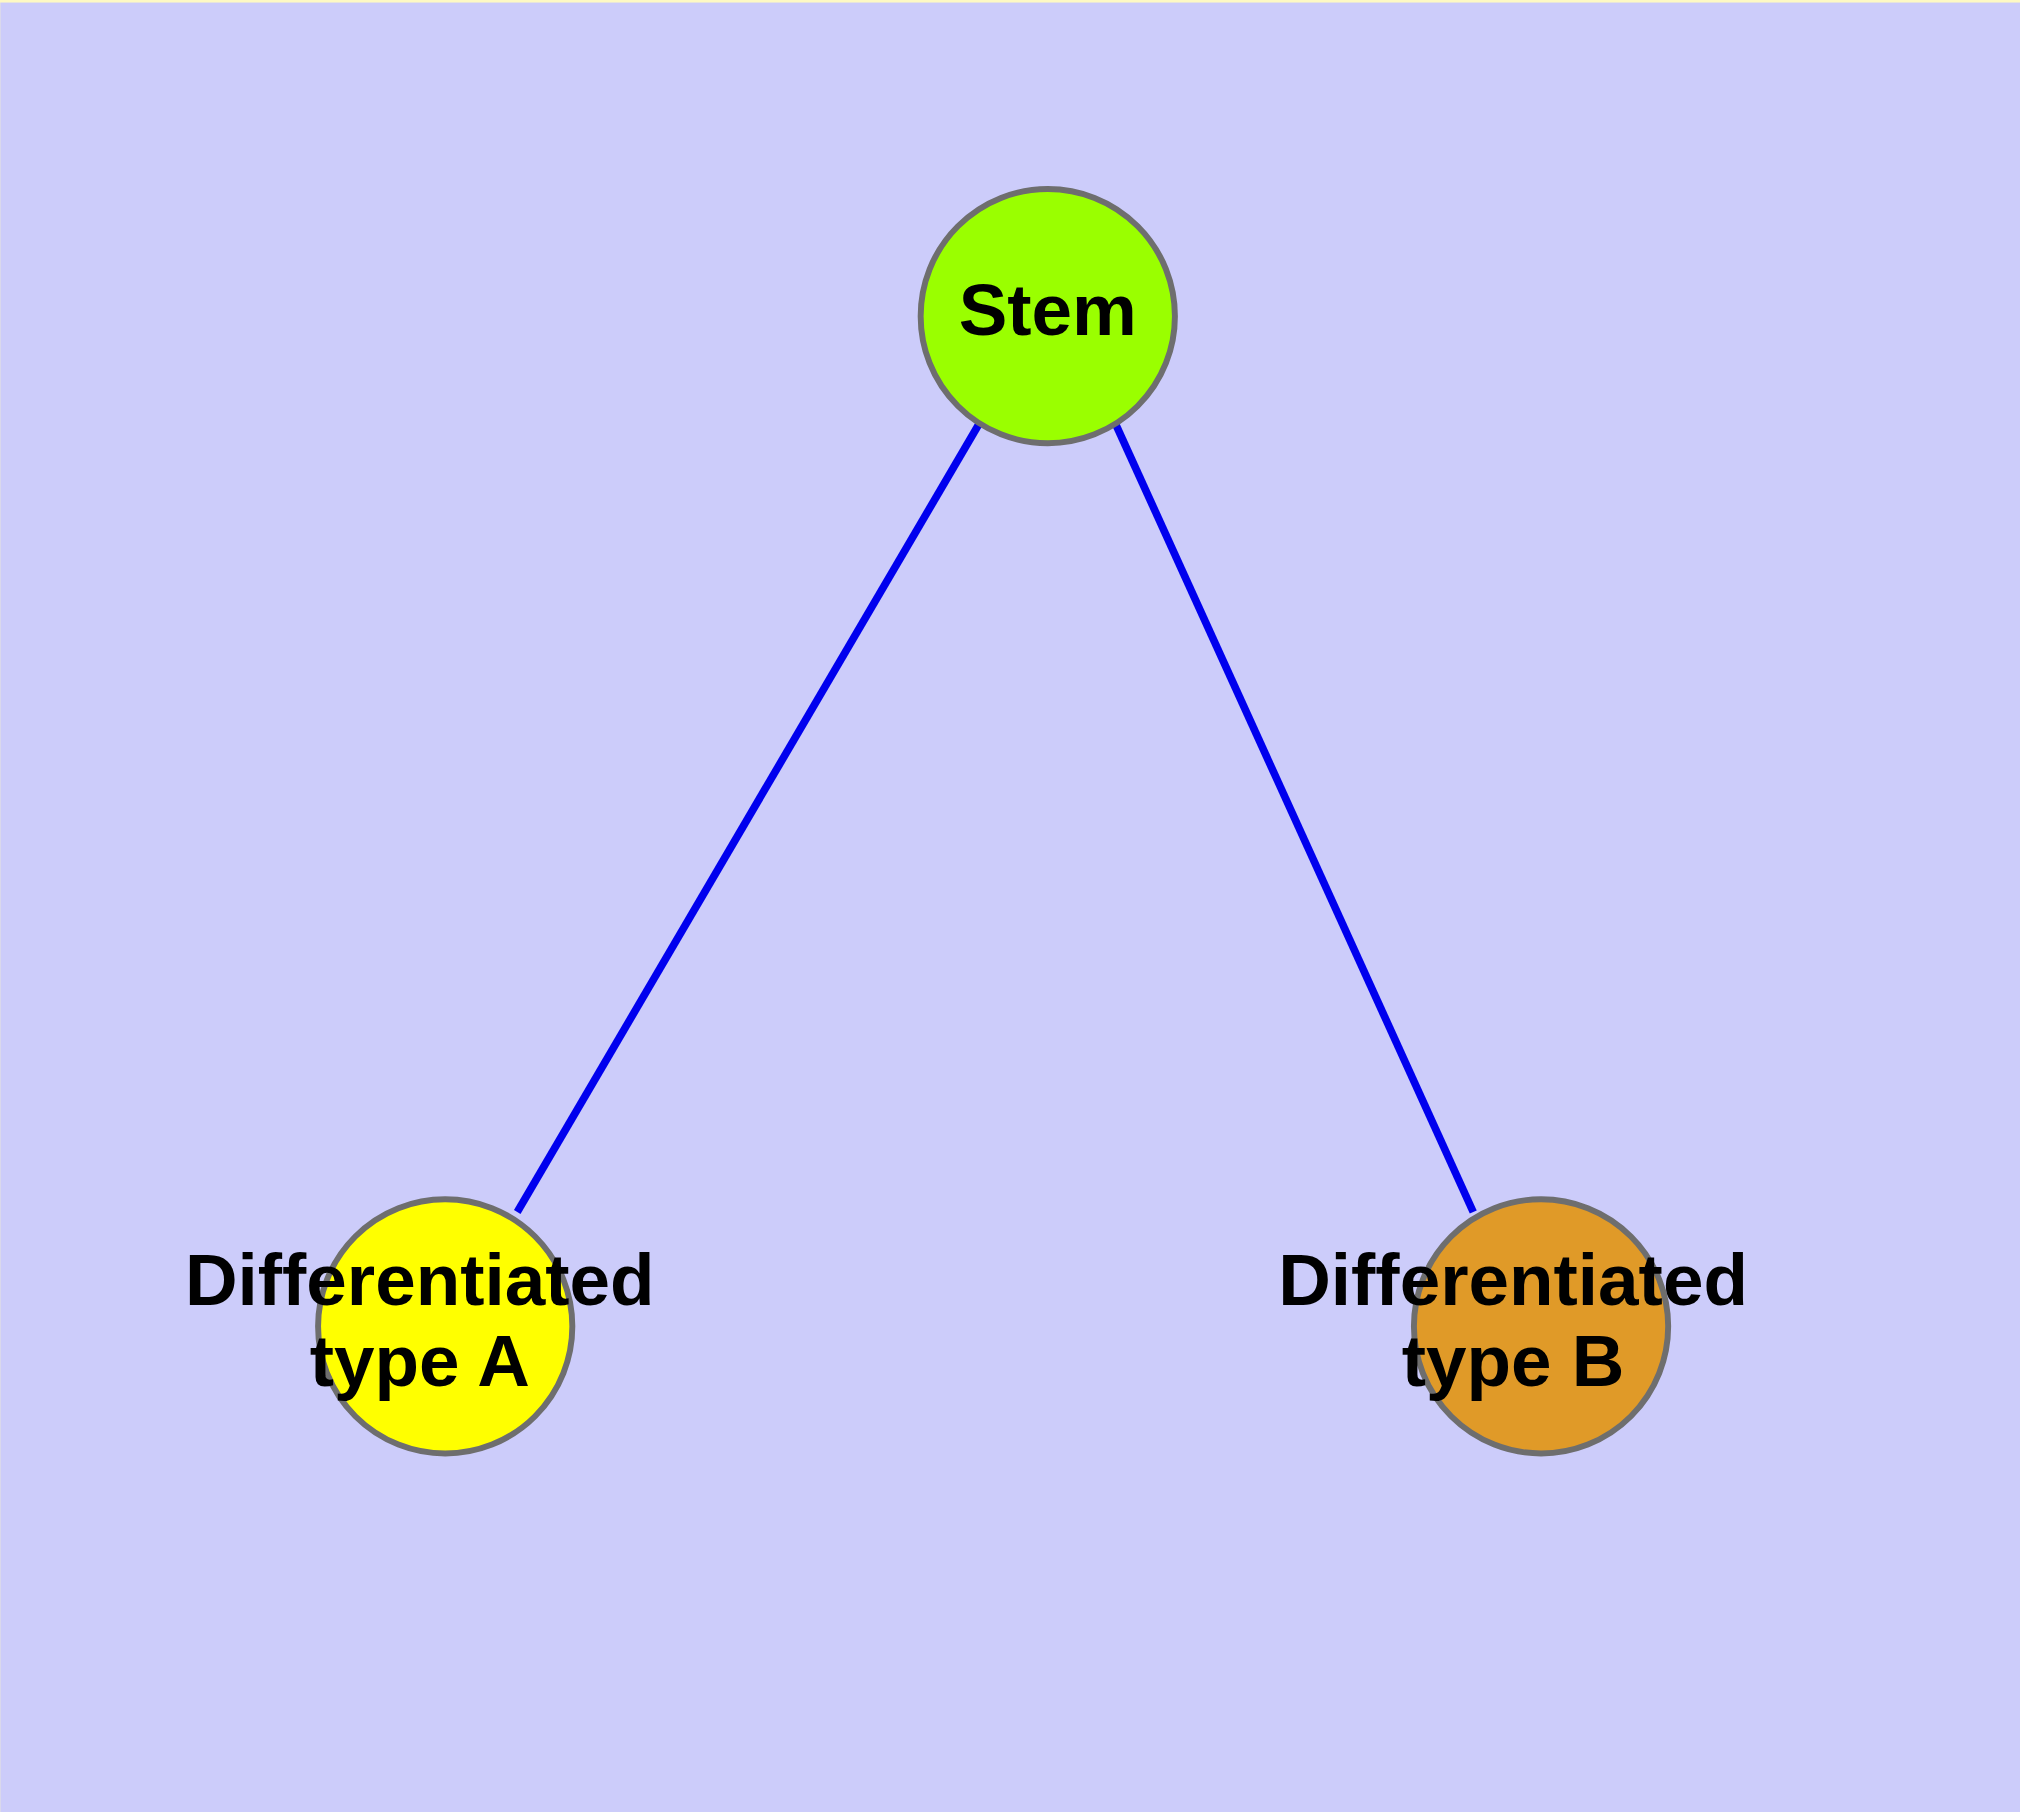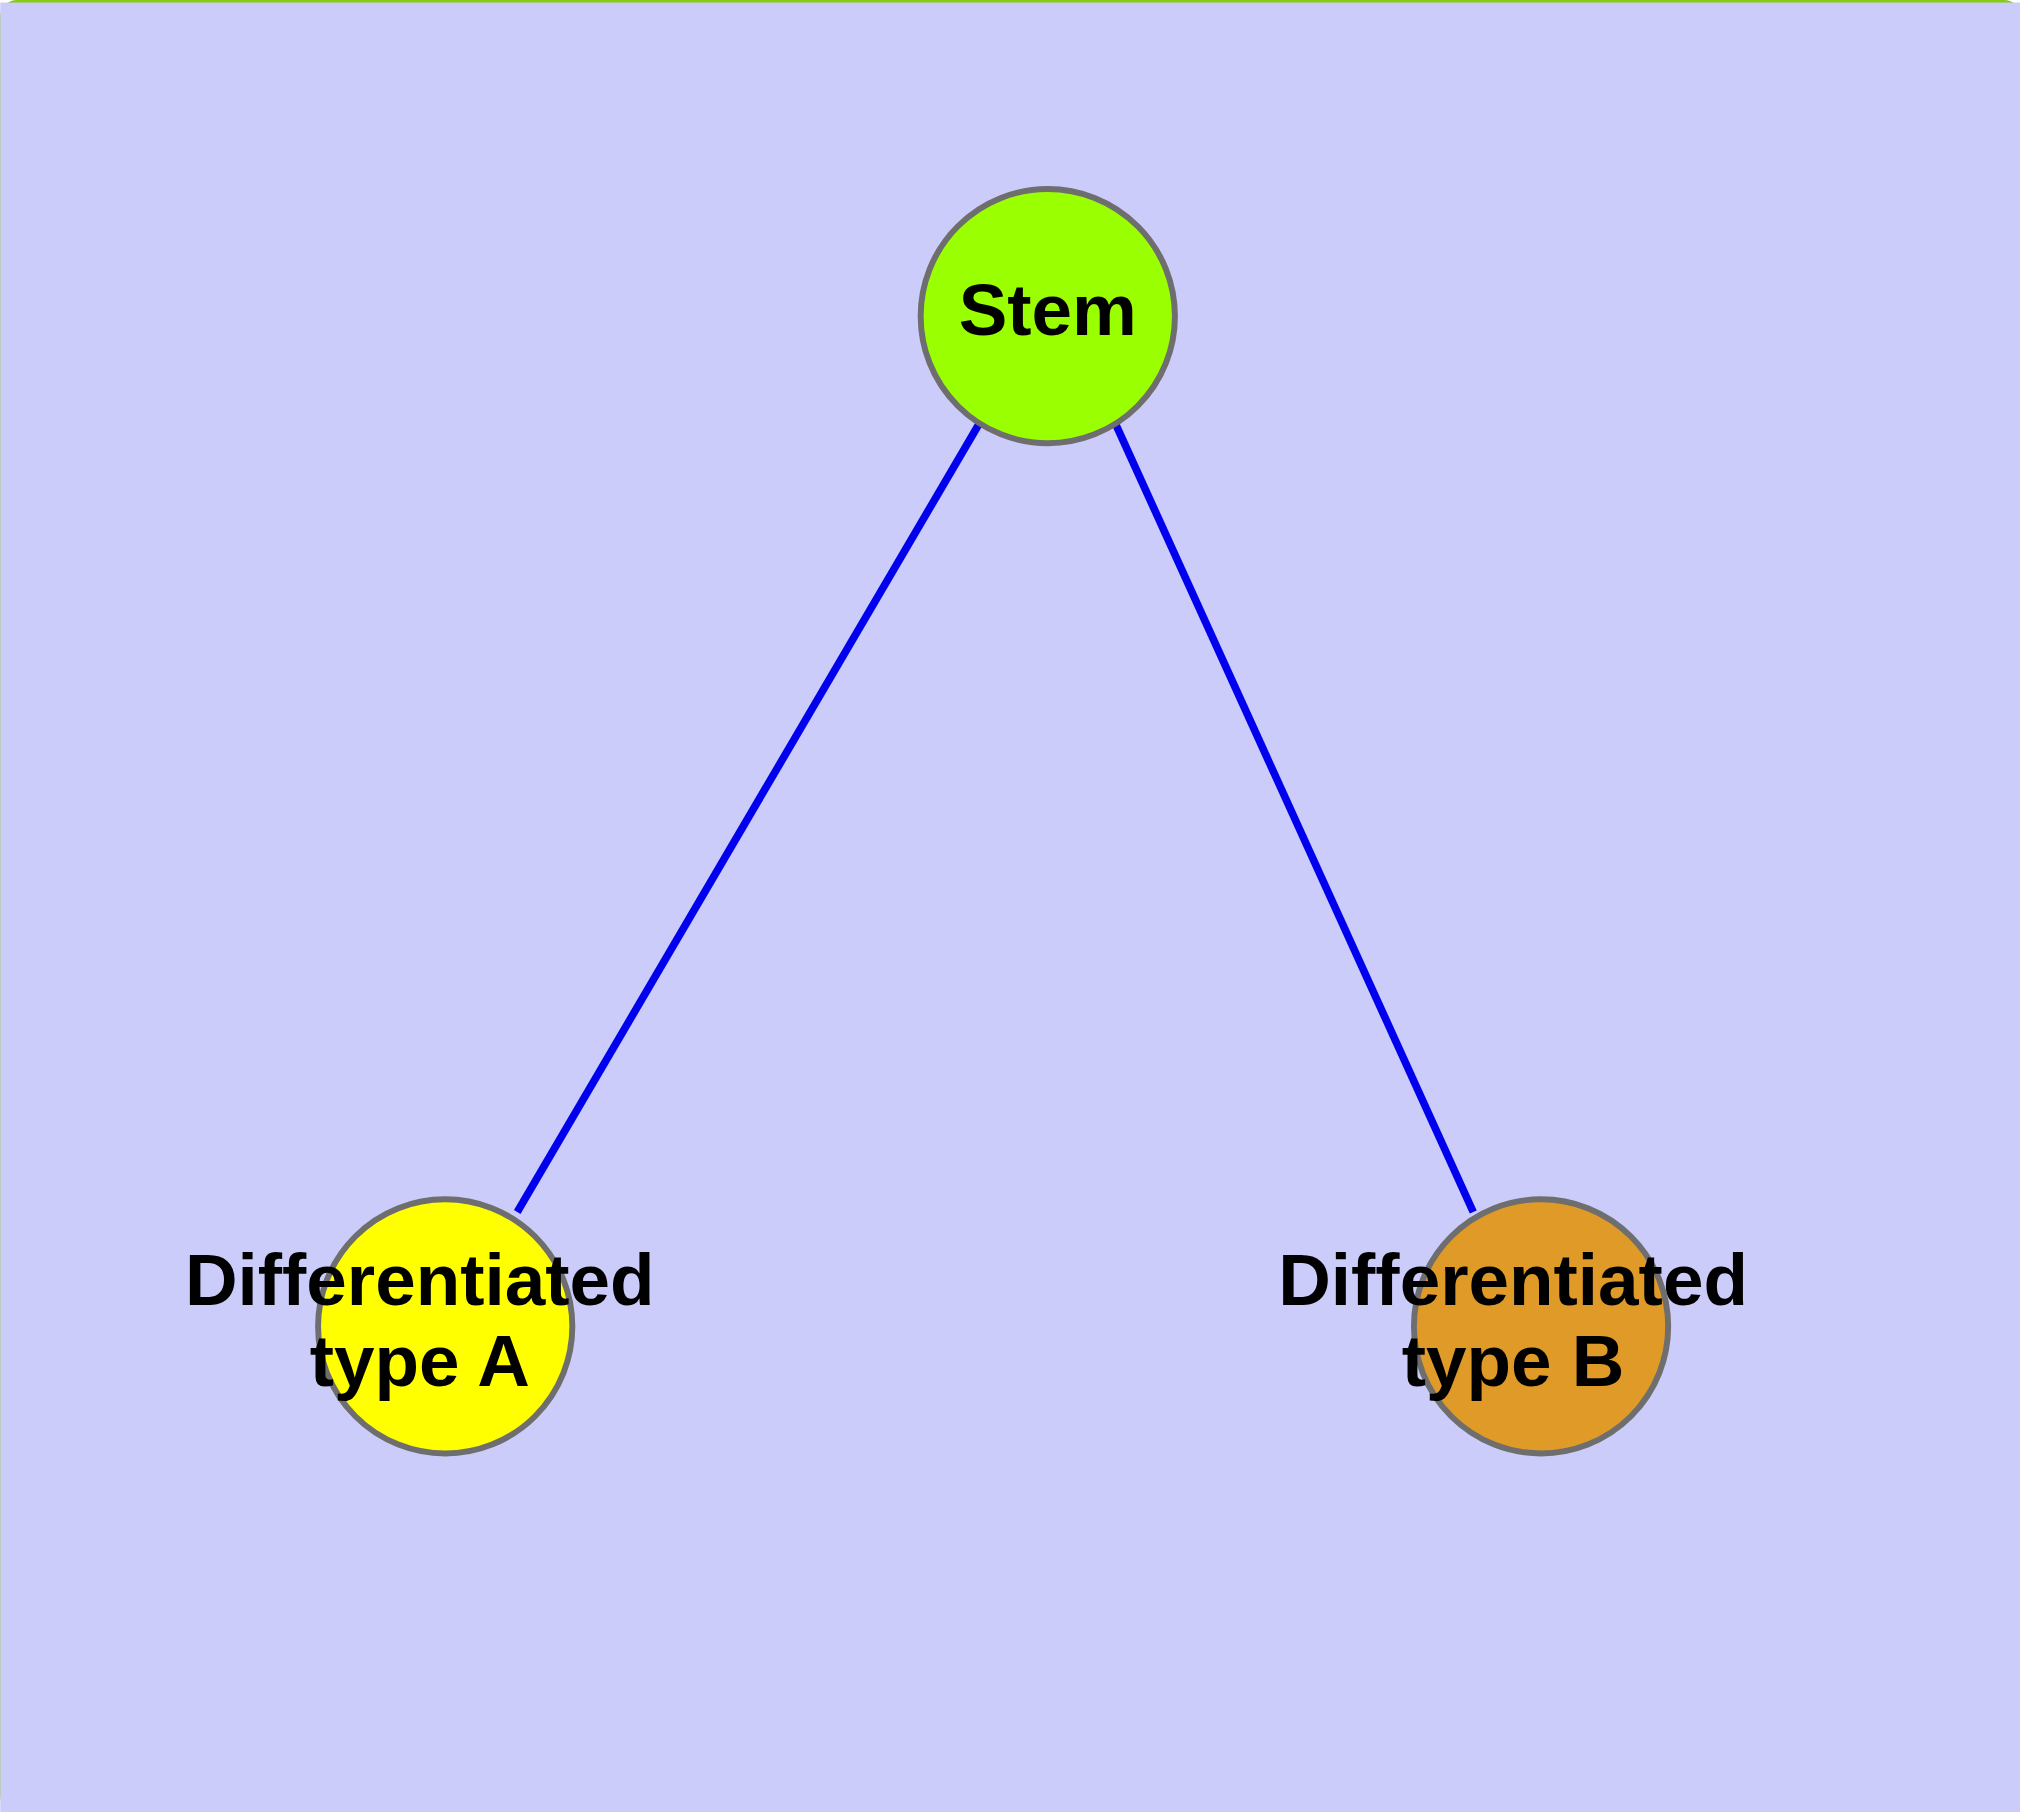--- a/index.html
+++ b/index.html
@@ -11,22 +11,21 @@
   body {
     width: 2021px;
     height: 1812px;
     overflow: hidden;
     font-family: "Liberation Sans", sans-serif;
   }
   #graph-canvas {
     position: relative;
     width: 2021px;
     height: 1812px;
-    background: #84cc16;
-    border-radius: 17px;
+    background: #fef9c3;
   }
   #graph-svg {
     position: absolute;
     left: 0;
     top: 0;
     width: 2021px;
     height: 1812px;
     display: block;
   }
   .node-label {

